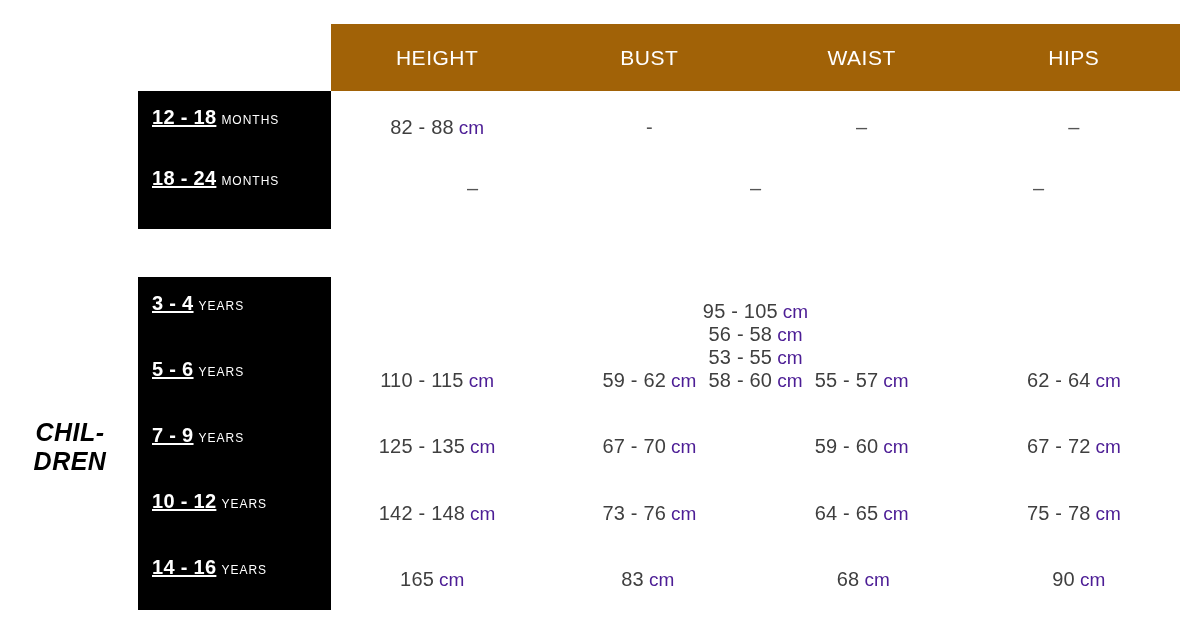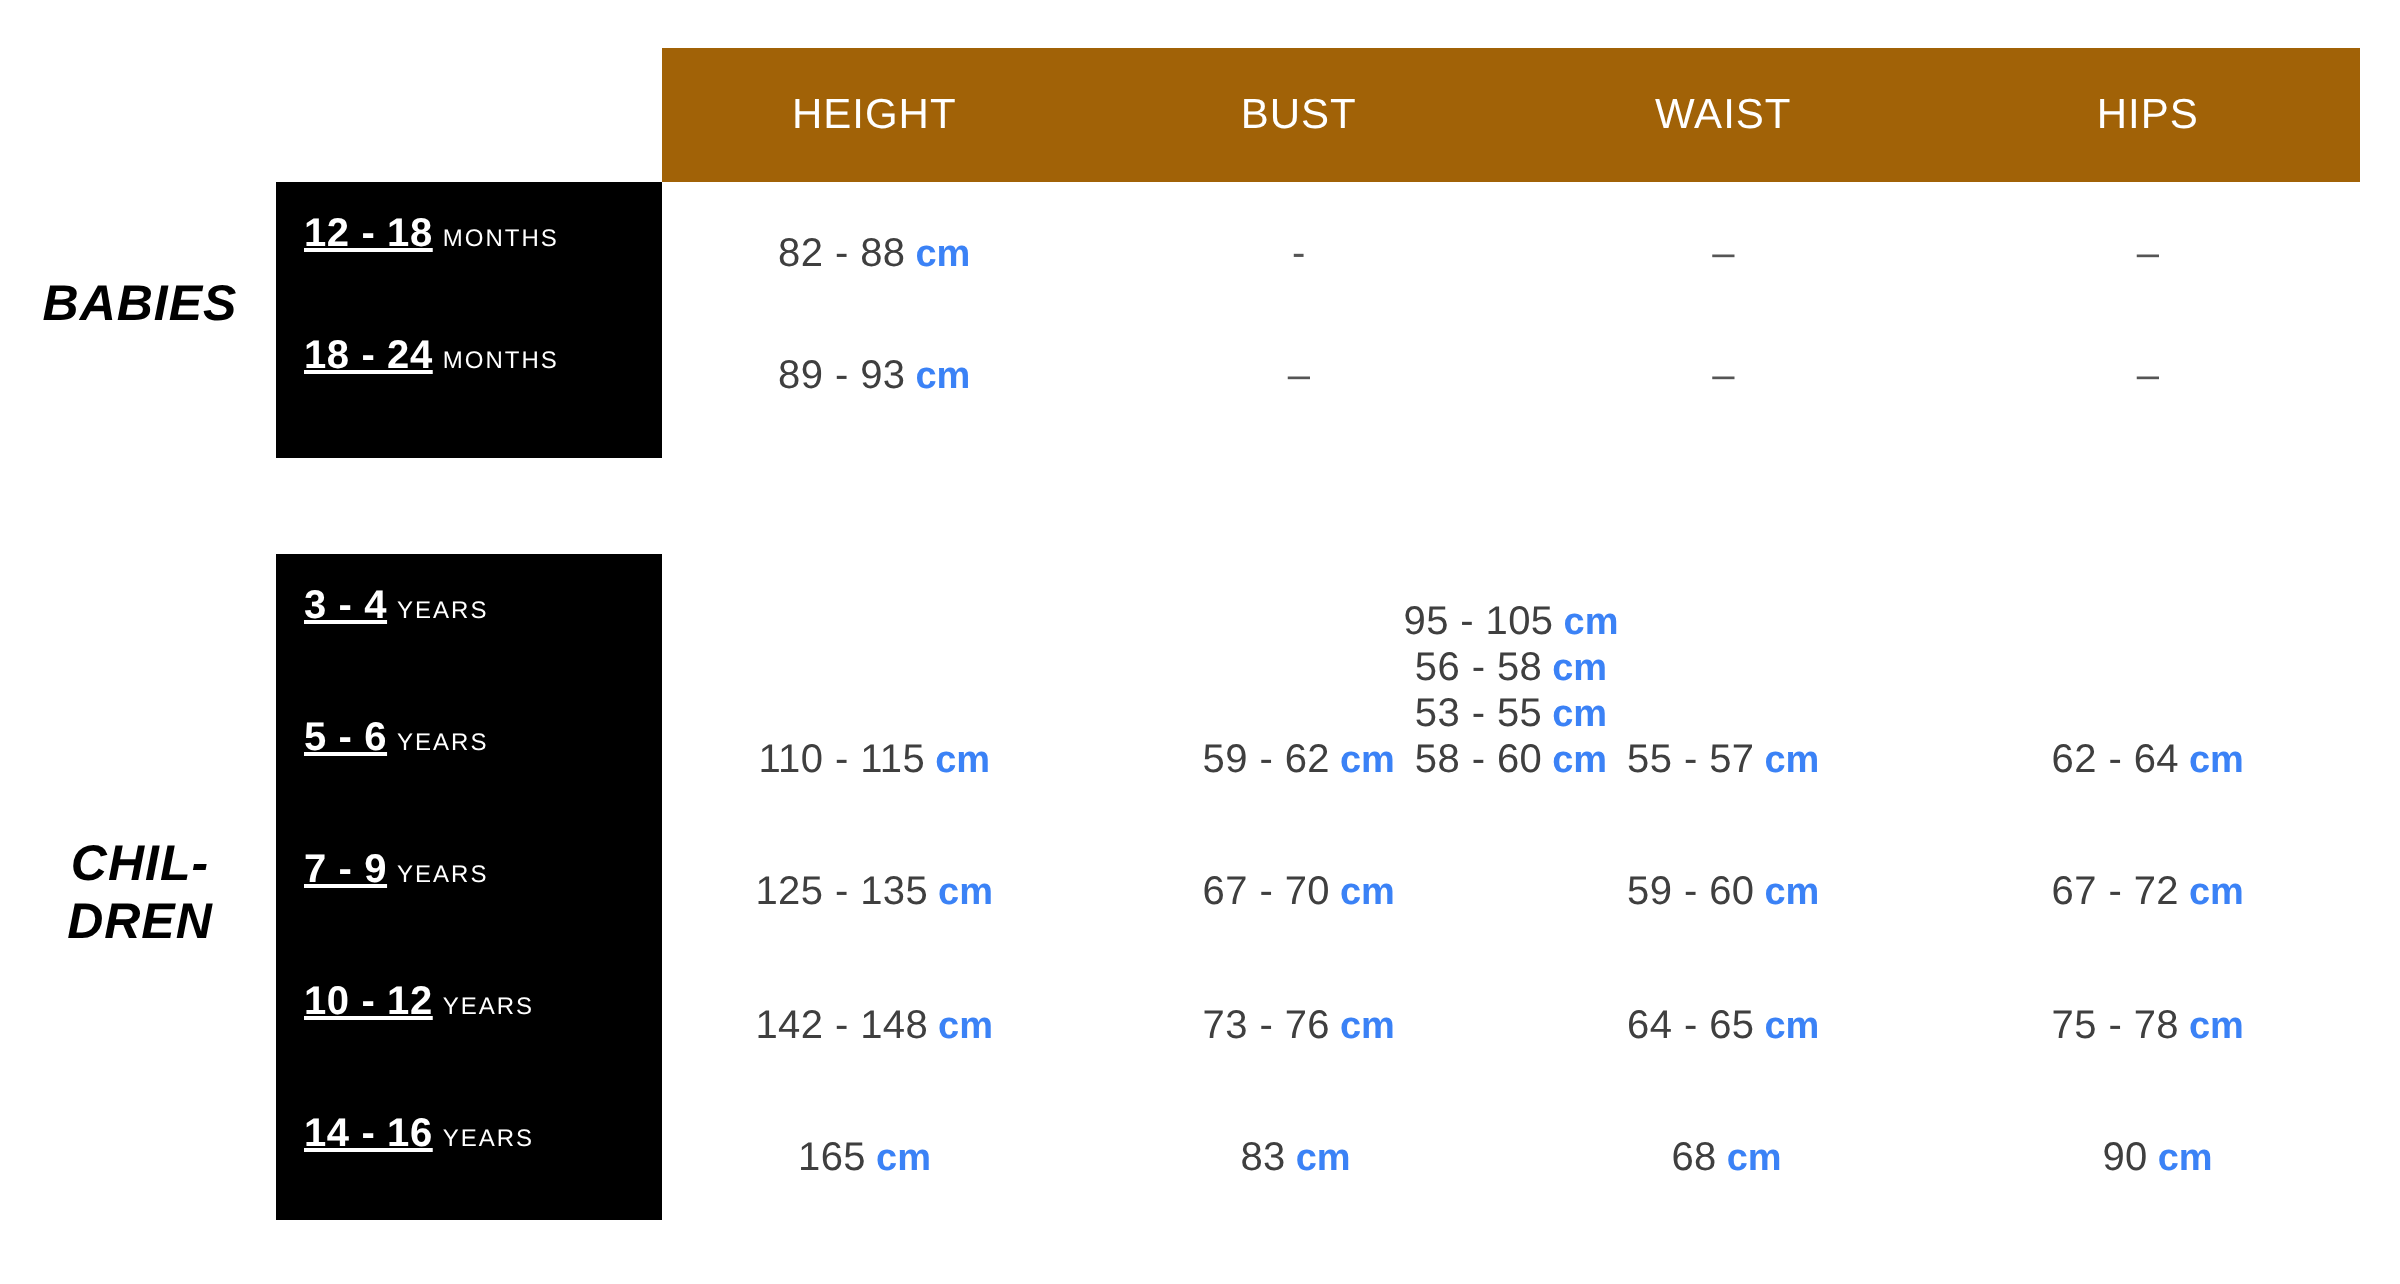--- a/index.html
+++ b/index.html
@@ -114,22 +114,22 @@
     font-size: 20px;
     white-space: nowrap;
   }
   .meas-cell .val {
     font-weight: normal;
     color: #3f3f3f;
     font-size: 20px;
     letter-spacing: 0.2px;
   }
   .meas-cell .unit {
-    font-weight: bold;
-    color: #3b82f6;
+    font-weight: normal;
+    color: #4c1d95;
     font-size: 19px;
     margin-left: 5px;
   }
   .meas-cell.dash {
     color: #555555;
     font-size: 19px;
   }
   
   .row-babies .meas-cell { font-size: 20px; }
 </style>
@@ -138,38 +138,36 @@
 
 <div class="sheet">
 
   <div class="header-bar">
     <div class="header-cell">HEIGHT</div>
     <div class="header-cell">BUST</div>
     <div class="header-cell">WAIST</div>
     <div class="header-cell">HIPS</div>
   </div>
 
-  <div class="group-label" id="group-babies">BABIES</div>
   <div class="age-block" id="age-block-babies"></div>
 
   <div class="age-row" style="top:106px;">
     <span class="age-num">12 - 18</span><span class="age-unit">MONTHS</span>
   </div>
   <div class="meas-row row-babies" style="top:113px;">
     <div class="meas-cell"><span class="val">82 - 88</span><span class="unit">cm</span></div>
     <div class="meas-cell dash">-</div>
     <div class="meas-cell dash">–</div>
     <div class="meas-cell dash">–</div>
   </div>
 
   <div class="age-row" style="top:167px;">
     <span class="age-num">18 - 24</span><span class="age-unit">MONTHS</span>
   </div>
   <div class="meas-row row-babies" style="top:174px;">
-    <div class="meas-cell"><span class="val">89 - 93</span><span class="unit">cm</span></div>
     <div class="meas-cell dash">–</div>
     <div class="meas-cell dash">–</div>
     <div class="meas-cell dash">–</div>
   </div>
 
   <div class="group-label" id="group-children">
     <div>CHIL-</div>
     <div>DREN</div>
   </div>
   <div class="age-block" id="age-block-children"></div>

